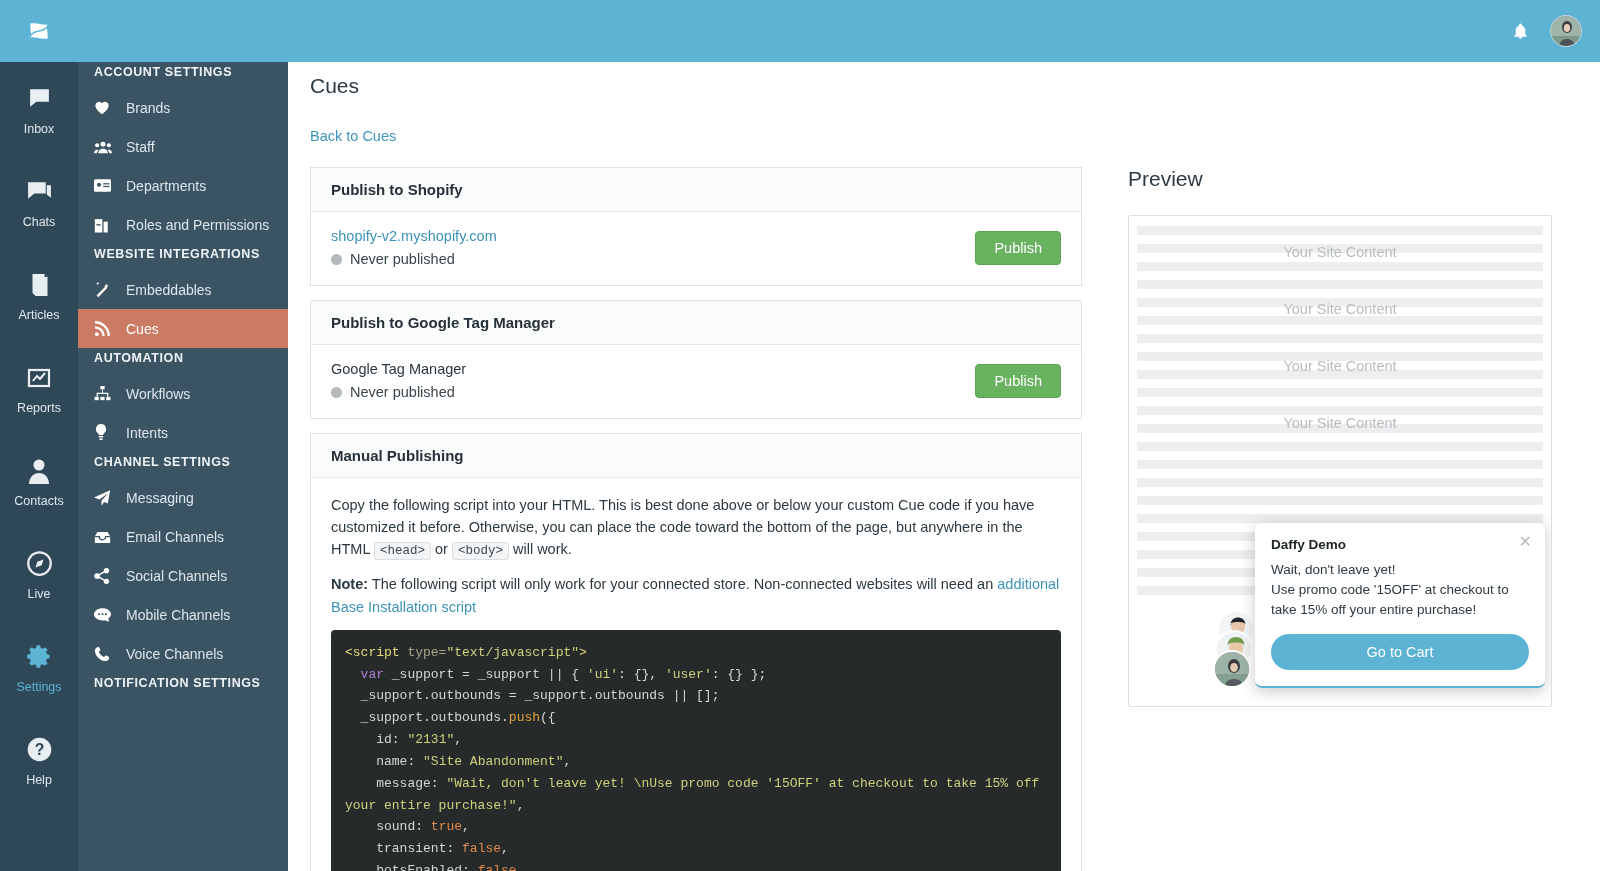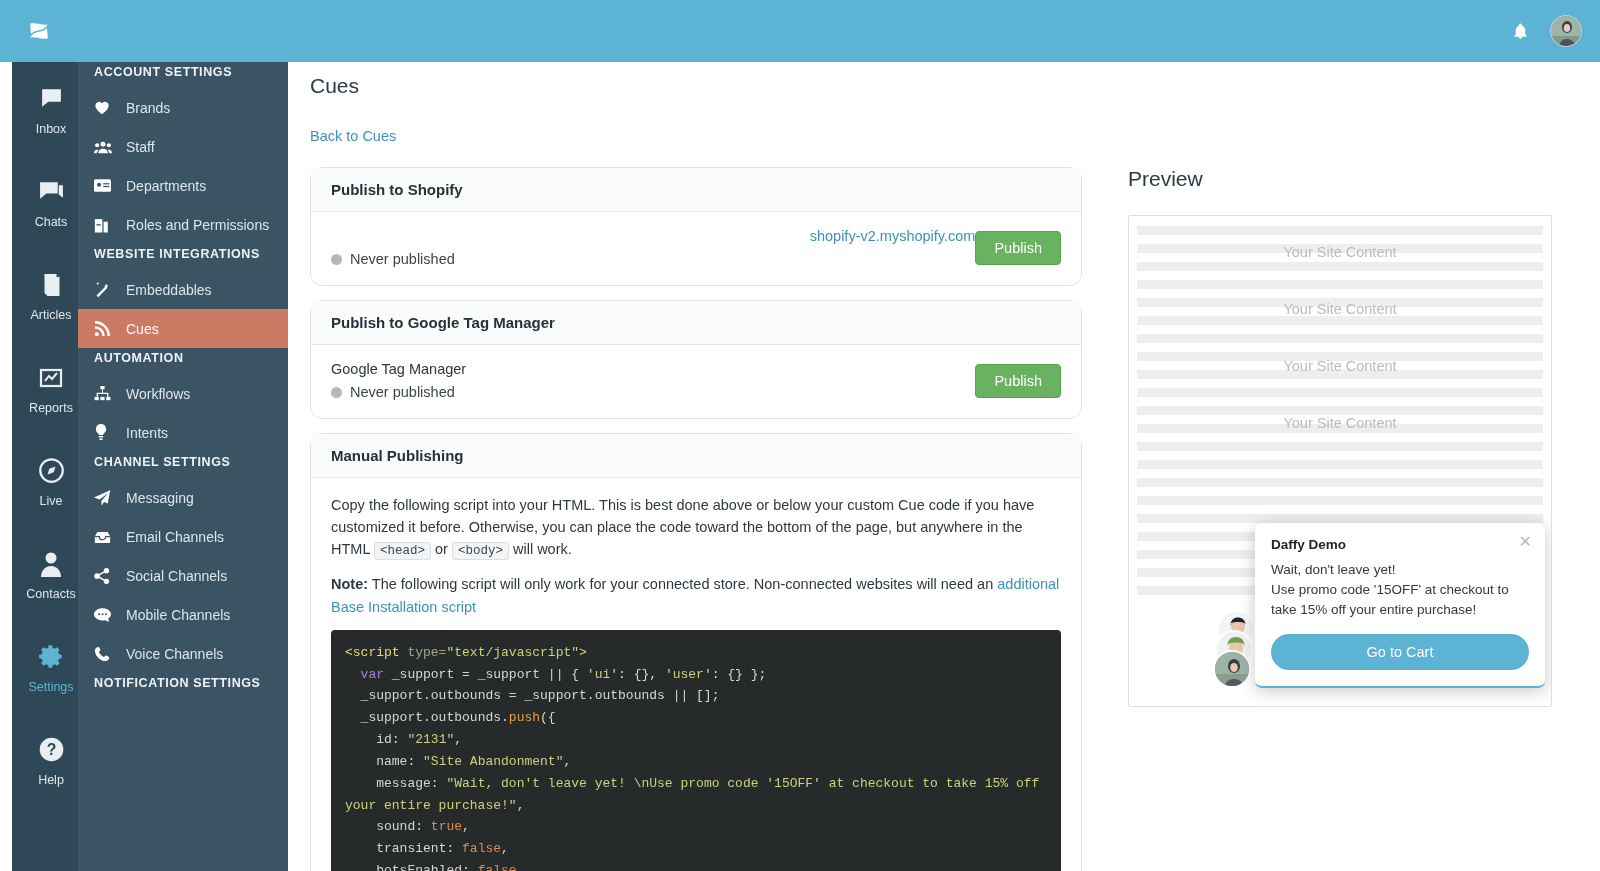--- a/index.html
+++ b/index.html
@@ -26,21 +26,21 @@
   }
   .avatar-top {
     width: 32px; height: 32px; border-radius: 50%;
     margin-right: 18px; overflow: hidden; cursor: pointer;
     background: #8aa7b8; position: relative; flex: none;
     border: 1px solid rgba(255,255,255,.5);
   }
 
   
   .rail {
-    position: absolute; top: 62px; left: 12px;
+    position: absolute; top: 62px; left: 0;
     width: 78px; height: 809px;
     background: #2f4858;
   }
   .rail-item {
     height: 93px; display: flex; flex-direction: column;
     align-items: center; justify-content: center; cursor: pointer;
     color: #e8eef2;
   }
   .rail-item .ri-ico { height: 34px; display:flex; align-items:center; justify-content:center; }
   .rail-item .ri-lbl { font-size: 12.5px; margin-top: 6px; color: #dfe7ec; }
@@ -81,33 +81,33 @@
     display: inline-block; color: #3b93b8; font-size: 14.5px;
     padding: 30px 0 0 22px; cursor: pointer;
   }
 
   .columns { display: flex; padding: 22px 22px 0 22px; }
   .col-left { width: 772px; }
   .col-right { width: 470px; padding-left: 46px; }
 
   
   .card {
-    border: 1px solid #e0e3e6; border-radius: 12px;
+    border: 1px solid #e0e3e6; border-radius: 0;
     background: #fff; margin-bottom: 14px;
   }
   .card-head {
     background: #fafbfb; border-bottom: 1px solid #e6e9eb;
     padding: 13px 20px; font-size: 15px; font-weight: bold; color: #26313a;
     border-radius: 4px 4px 0 0;
   }
   .card-body { padding: 16px 20px 18px 20px; position: relative; }
 
   .pub-row { display: flex; align-items: center; }
   .pub-info { flex: 1; }
-  .pub-target-link { color: #3b93b8; font-size: 14.5px; cursor: pointer; text-align: right; }
+  .pub-target-link { color: #3b93b8; font-size: 14.5px; cursor: pointer; }
   .pub-target-plain { color: #2a3740; font-size: 14.5px; }
   .pub-status { display: flex; align-items: center; margin-top: 7px; }
   .status-dot {
     width: 11px; height: 11px; border-radius: 50%;
     background: #b3b8bb; margin-right: 8px; flex: none;
   }
   .pub-status-text { font-size: 14.5px; color: #3c464d; }
   .btn-publish {
     background: #68b260; border: 1px solid #5aa152; color: #fff;
     font-size: 14.5px; padding: 8px 18px; border-radius: 4px;
@@ -237,35 +237,35 @@
     <span class="ri-ico">
       <svg width="26" height="24" viewBox="0 0 24 24">
           <rect x="2" y="4" width="20" height="16" fill="none" stroke="#e8eef2" stroke-width="2.2"></rect>
           <path d="M6 15l4-5 3 3 5-6" stroke="#e8eef2" stroke-width="2" fill="none"></path>
         </svg>
     </span>
     <span class="ri-lbl">Reports</span>
   </div>
   <div class="rail-item">
     <span class="ri-ico">
+      <svg width="24" height="26" viewBox="0 0 24 26">
+          <circle cx="12" cy="7" r="5.5" fill="#e8eef2"></circle>
+          <path d="M2 26c0-6.5 4.5-11 10-11s10 4.5 10 11z" fill="#e8eef2"></path>
+        </svg>
+    </span>
+    <span class="ri-lbl">Contacts</span>
+  </div>
+  <div class="rail-item">
+    <span class="ri-ico">
       <svg width="27" height="27" viewBox="0 0 24 24">
           <circle cx="12" cy="12" r="10" fill="none" stroke="#e8eef2" stroke-width="2"></circle>
           <path d="M15.5 8.5L10 10.5 8.5 15.5 14 13.5z" fill="#e8eef2"></path>
         </svg>
     </span>
     <span class="ri-lbl">Live</span>
-  </div>
-  <div class="rail-item">
-    <span class="ri-ico">
-      <svg width="24" height="26" viewBox="0 0 24 26">
-          <circle cx="12" cy="7" r="5.5" fill="#e8eef2"></circle>
-          <path d="M2 26c0-6.5 4.5-11 10-11s10 4.5 10 11z" fill="#e8eef2"></path>
-        </svg>
-    </span>
-    <span class="ri-lbl">Contacts</span>
   </div>
   <div class="rail-item active">
     <span class="ri-ico">
       <svg width="27" height="27" viewBox="0 0 24 24">
           <path fill="#5cb3d4" d="M12 8.2A3.8 3.8 0 1 0 12 15.8 3.8 3.8 0 0 0 12 8.2zM21 13.6v-3.2l-2.4-.4a7 7 0 0 0-.8-1.9l1.4-2-2.3-2.3-2 1.4a7 7 0 0 0-1.9-.8L12.6 2H9.4L9 4.4a7 7 0 0 0-1.9.8l-2-1.4-2.3 2.3 1.4 2a7 7 0 0 0-.8 1.9L1 10.4v3.2l2.4.4a7 7 0 0 0 .8 1.9l-1.4 2 2.3 2.3 2-1.4a7 7 0 0 0 1.9.8l.4 2.4h3.2l.4-2.4a7 7 0 0 0 1.9-.8l2 1.4 2.3-2.3-1.4-2a7 7 0 0 0 .8-1.9z"></path>
         </svg>
     </span>
     <span class="ri-lbl">Settings</span>
   </div>
   <div class="rail-item">

